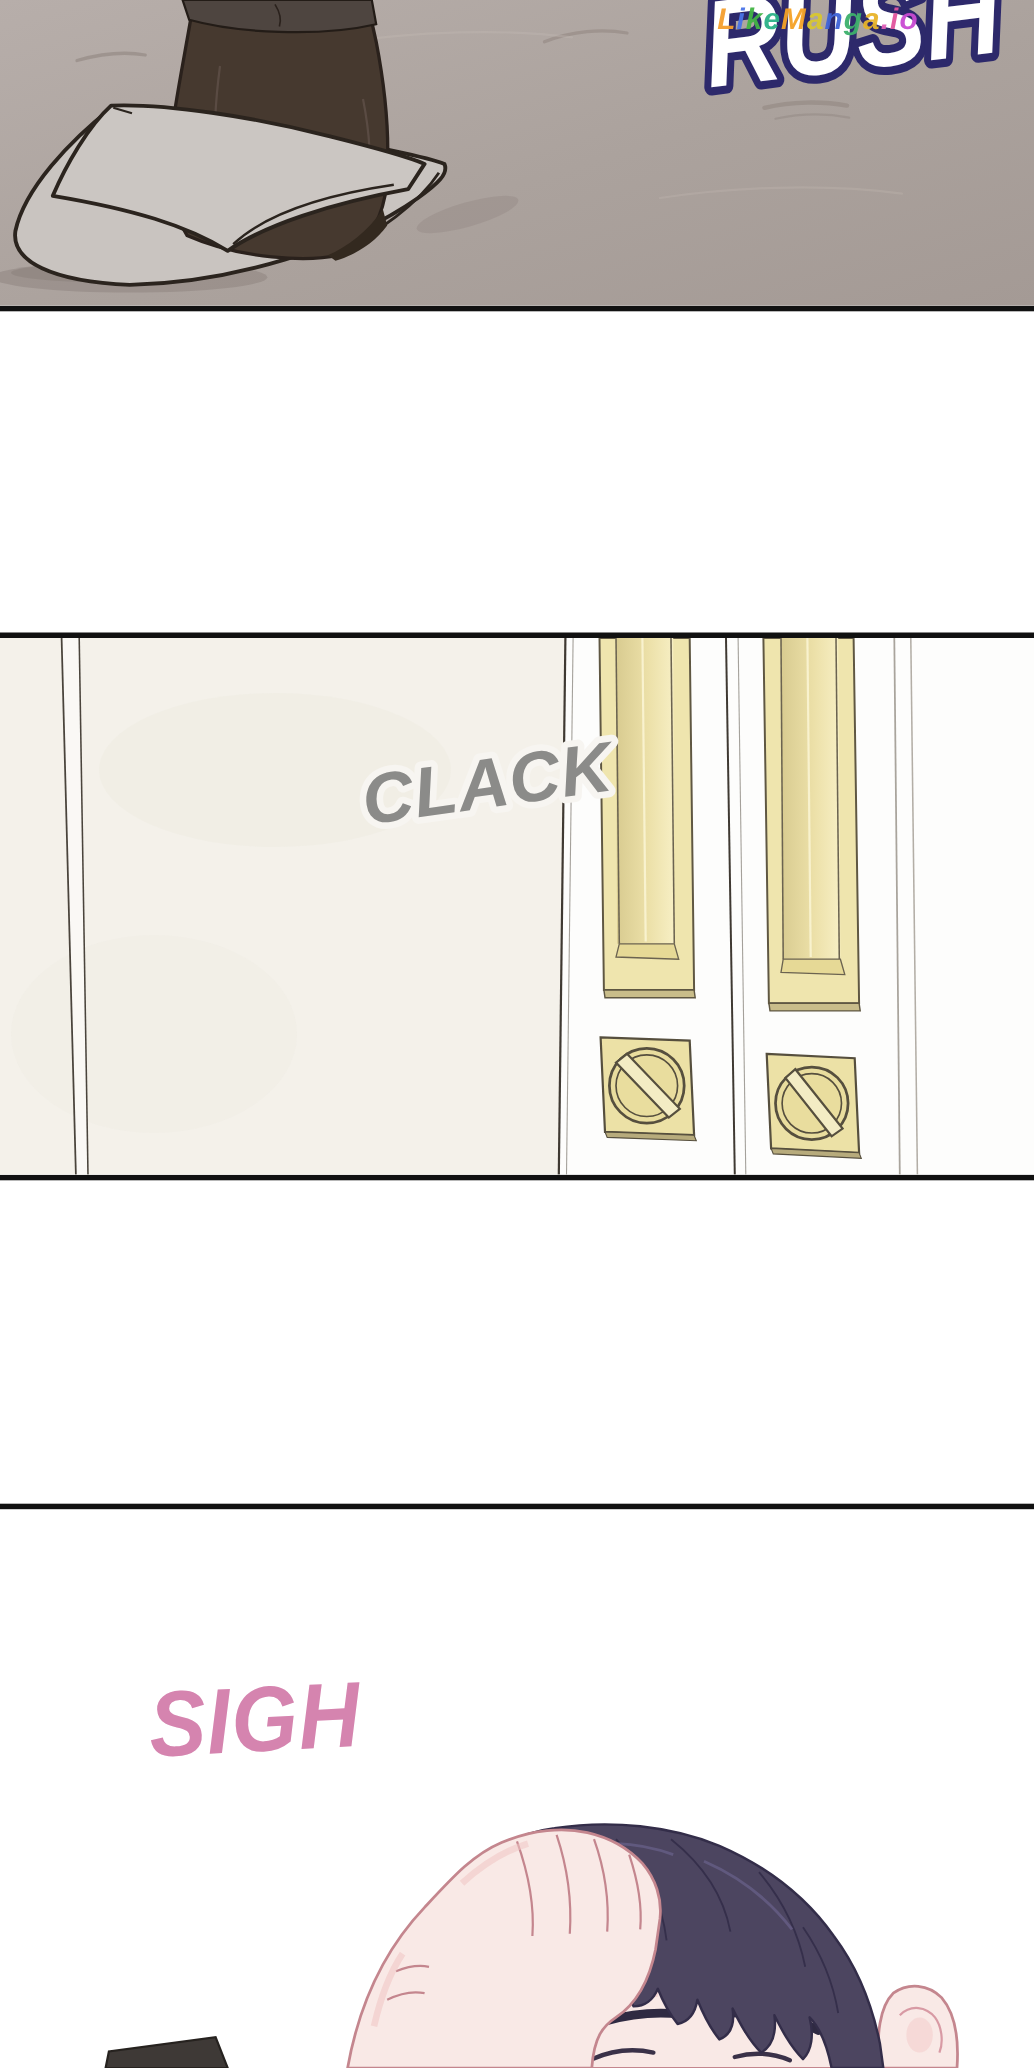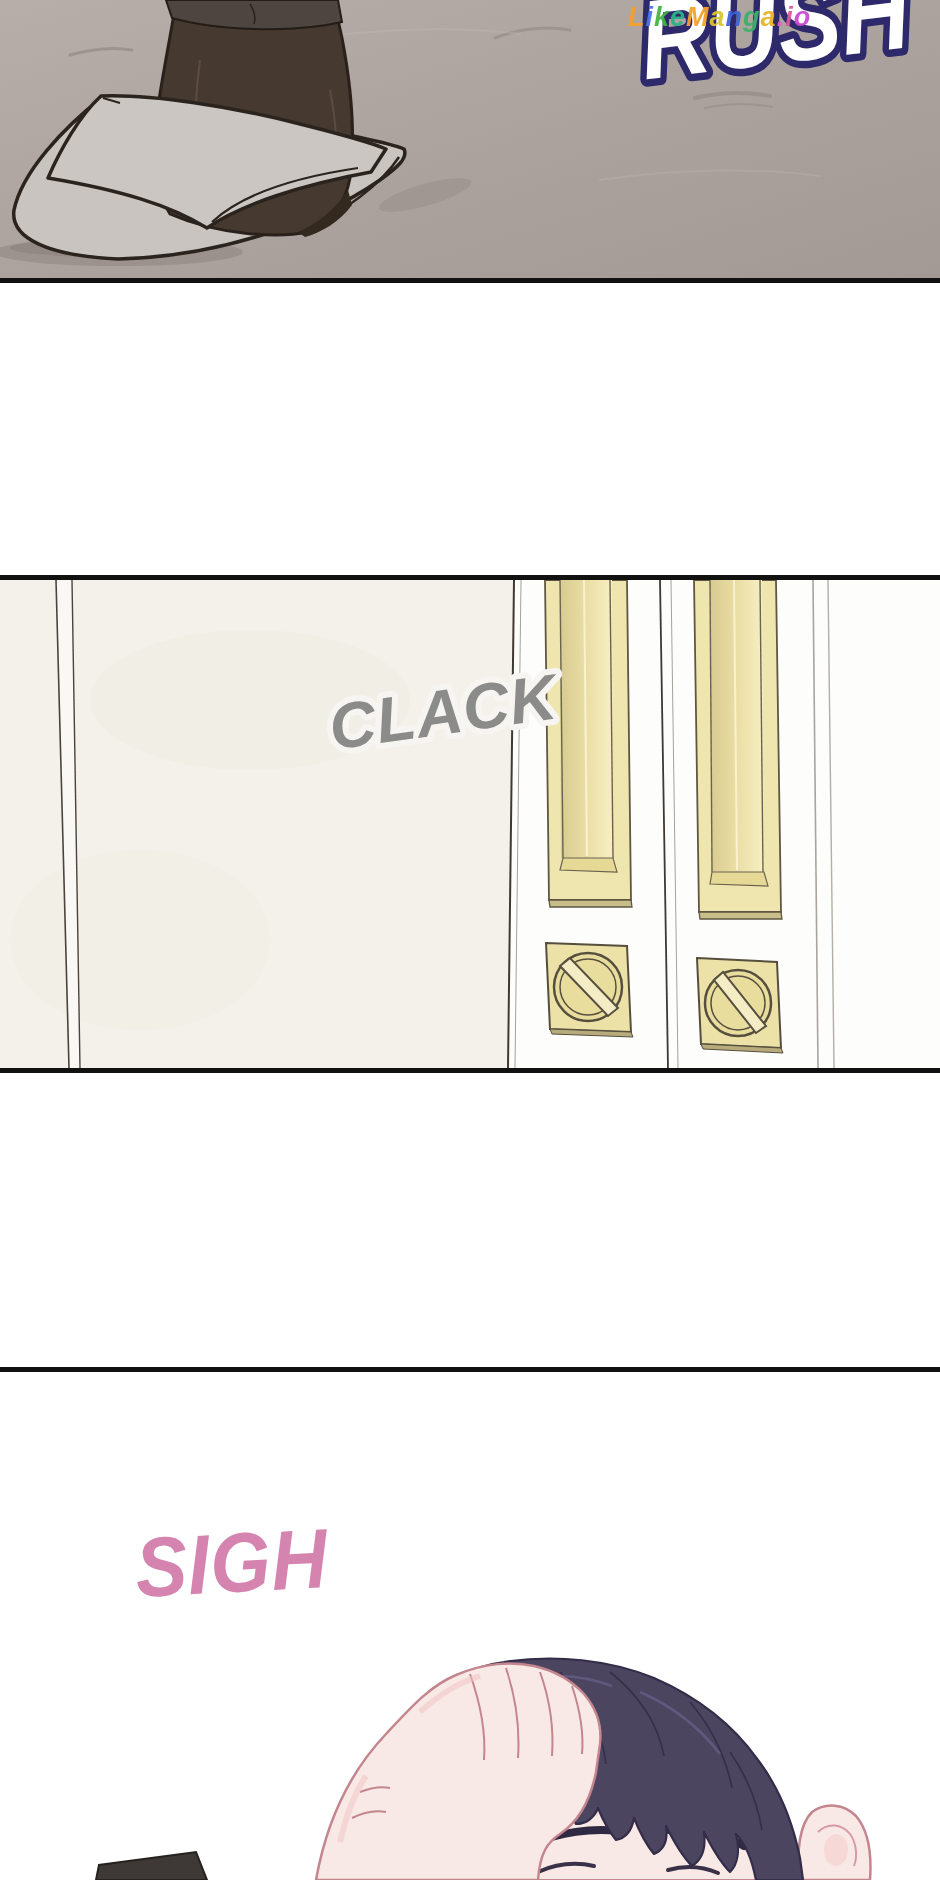--- a/index.html
+++ b/index.html
@@ -6,21 +6,21 @@
   .page{position:relative;width:940px;height:1880px;background:#ffffff;overflow:hidden;
         font-family:"Liberation Sans", sans-serif;}
   .panel{position:absolute;left:0;width:940px;box-sizing:border-box;overflow:hidden;background:#fff;}
   .panel-floor{top:0;height:283px;border-bottom:5px solid #111;}
   .panel-door{top:575px;height:498px;border-top:5px solid #111;border-bottom:5px solid #111;}
   .panel-sigh{top:1367px;height:513px;border-top:5px solid #111;}
   .panel svg{display:block;}
   .abs{position:absolute;}
   
   .sfx-rush-svg{left:0;top:0;}
-  .watermark{left:628px;top:2px;font-weight:bold;font-style:italic;font-size:27px;
+  .watermark{left:652px;top:2px;font-weight:bold;font-style:italic;font-size:27px;
              letter-spacing:1px;white-space:nowrap;opacity:.95;}
   .sfx-sigh{left:138px;top:148px;font-weight:bold;font-style:italic;font-size:84px;
             transform:rotate(-3deg) scaleX(.92);transform-origin:left bottom;letter-spacing:1px;}
   .char-svg{left:0;bottom:0;}
 </style>
 </head>
 <body>
 
 <div class="page">
 

